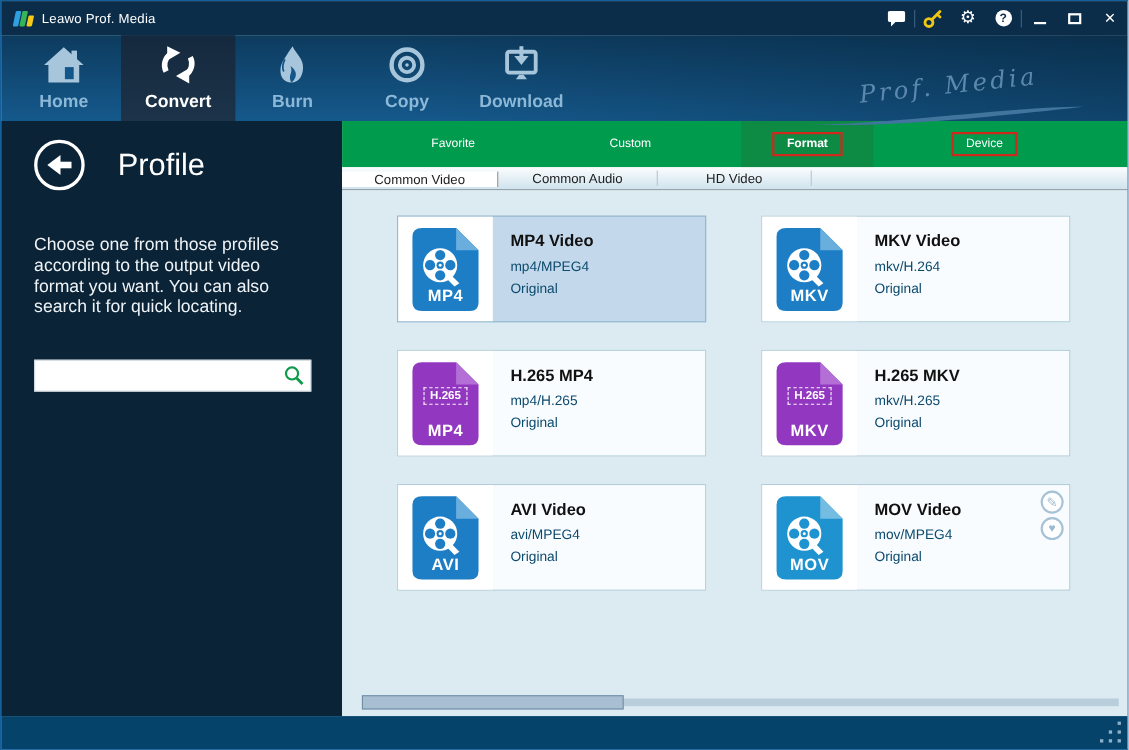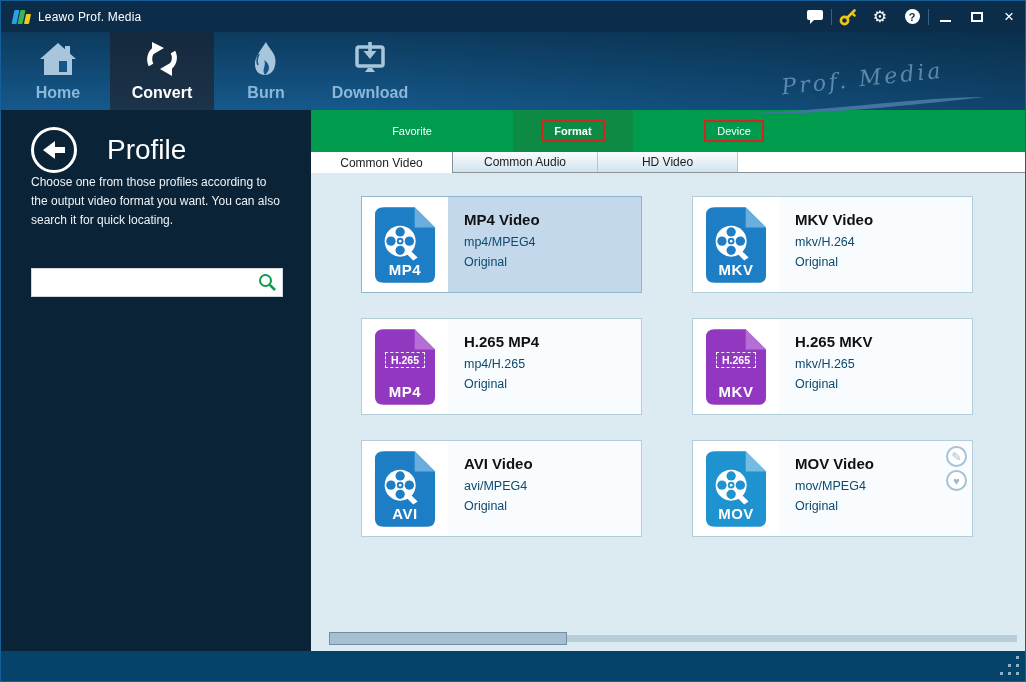--- a/index.html
+++ b/index.html
@@ -36,38 +36,38 @@
   .brand svg { display:block; margin-top:2px; }
 
   
   .main { flex:1 1 auto; display:flex; min-height:0; }
 
   
   .sidebar { width:310px; background:#0b2336; color:#e9eff4; flex:0 0 auto; padding:17px 28px 0 30px; }
   .profile-head { display:flex; align-items:center; gap:30px; }
   .back-btn { width:46px; height:46px; border:3px solid #fff; border-radius:50%; display:flex; align-items:center; justify-content:center; cursor:pointer; flex:0 0 auto; }
   .profile-title { font-size:28px; font-weight:400; color:#fff; }
-  .sidebar-desc { font-size:12px; line-height:19px; color:#eef3f7; }
+  .sidebar-desc { margin-top:40px; font-size:16px; line-height:19px; color:#eef3f7; }
   .search-wrap { margin-top:38px; position:relative; width:252px; }
   .search-input { width:252px; height:29px; border:1px solid #cfd8de; background:#fff; padding:0 30px 0 8px; font-size:13px; outline:none; }
   .search-icon { position:absolute; right:6px; top:5px; }
 
   
   .content { flex:1 1 auto; display:flex; flex-direction:column; min-width:0; }
 
   
   .greenbar { height:42px; background:#019b4d; display:flex; flex:0 0 auto; }
   .gtab { width:120px; height:100%; display:flex; align-items:center; justify-content:center; color:#ffffff; font-size:11px; cursor:pointer;margin-left:41px; }
   .gtab.seg-dark { background:#0d8a43; }
   .gtab .lbl { padding:3px 11px; }
   .gtab .lbl.red-box { border:2px solid #d0281c; }
   .gtab.active .lbl { font-weight:bold; }
 
   
-  .subtabs { height:21px; flex:0 0 auto; display:flex; background:linear-gradient(to bottom,#fbfdfe,#cfe3ee); border-bottom:1px solid #8a9298; font-size:12px; color:#1c1c1c; }
+  .subtabs { height:21px; flex:0 0 auto; display:flex; background:linear-gradient(to bottom,#fbfdfe,#cfe3ee); border-bottom:1px solid #8a9298; font-size:12px; color:#1c1c1c;align-items:center; }
   .stab { display:flex; align-items:center; justify-content:center; border-right:1px solid #b9c6cf; cursor:pointer; }
   .stab.active { background:#fff; border-right:1px solid #8a9298; margin-bottom:-1px; }
   .stab-filler { flex:1; background:#fff; }
 
   
   .cards-area { flex:1 1 auto; position:relative; background:#dcebf2; padding:23px 0 0 50px; }
   .cards-grid { display:grid; grid-template-columns:281px 281px; gap:25px 50px; }
   .card { position:relative; height:97px; border:1px solid #b3ced9; background:#f9fcfe; display:flex; cursor:pointer; }
   .card.selected { background:#c3d9eb; border-color:#92b4cc; }
   .icon-box { width:86px; height:100%; background:#fff; display:flex; align-items:center; justify-content:center; flex:0 0 auto; }
@@ -159,20 +159,28 @@
       <div class="nav-item">
         <svg width="40" height="38" viewBox="0 0 40 38">
           <path d="M20,2 C23,9 30,13 29.5,22 C29,30 25,35 19,35 C12,35 8.5,30 9,22.5 C9.4,17 14,11 20,2 Z" fill="#a7c6dc"></path>
           <path d="M19,35 C15,29 21,26 18,20 C24,24 25,30 19,35 Z" fill="#13568a"></path>
           <path d="M13,14 C11,18 10,21 12,25" fill="none" stroke="#13568a" stroke-width="1.6"></path>
         </svg>
         <span>Burn</span>
       </div>
       <div class="nav-item">
         <svg width="40" height="38" viewBox="0 0 40 38">
+          <circle cx="20" cy="19" r="14" fill="none" stroke="#a7c6dc" stroke-width="4"></circle>
+          <circle cx="20" cy="19" r="6.5" fill="none" stroke="#a7c6dc" stroke-width="3.5"></circle>
+          <circle cx="20" cy="19" r="1.6" fill="#a7c6dc"></circle>
+        </svg>
+        <span>Copy</span>
+      </div>
+      <div class="nav-item">
+        <svg width="40" height="38" viewBox="0 0 40 38">
           <rect x="7" y="7" width="26" height="19" rx="2" fill="none" stroke="#a7c6dc" stroke-width="3.5"></rect>
           <rect x="18.2" y="2" width="3.6" height="10" fill="#a7c6dc"></rect>
           <polygon points="13.5,11 26.5,11 20,19" fill="#a7c6dc"></polygon>
           <polygon points="15,32 25,32 22,28 18,28" fill="#a7c6dc"></polygon>
         </svg>
         <span>Download</span>
       </div>
     </div>
     <div class="brand">
       <span class="brand-text">Prof. Media</span>
@@ -204,20 +212,23 @@
             </svg>
         </span>
       </div>
     </div>
 
     <div class="content">
 
       <div class="greenbar">
         <div class="gtab">
             <span class="lbl">Favorite</span>
+          </div>
+        <div class="gtab">
+            <span class="lbl">Custom</span>
           </div>
         <div class="gtab seg-dark active">
             <span class="lbl red-box">Format</span>
           </div>
         <div class="gtab">
             <span class="lbl red-box">Device</span>
           </div>
       </div>
 
       <div class="subtabs">

